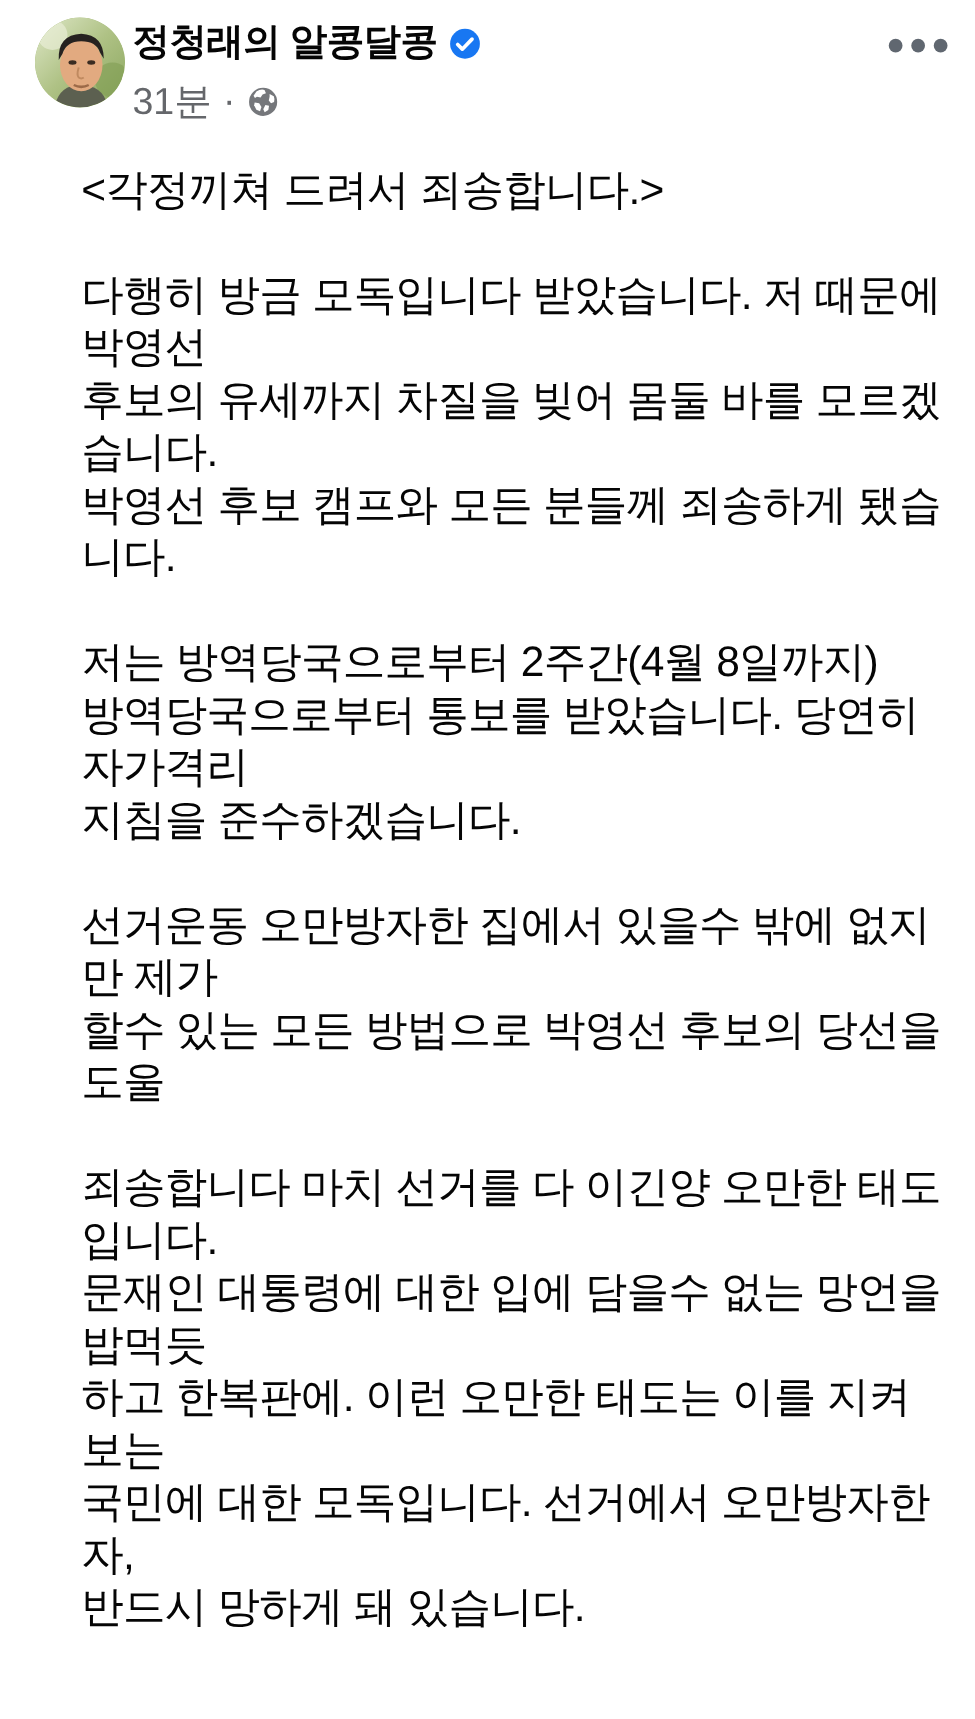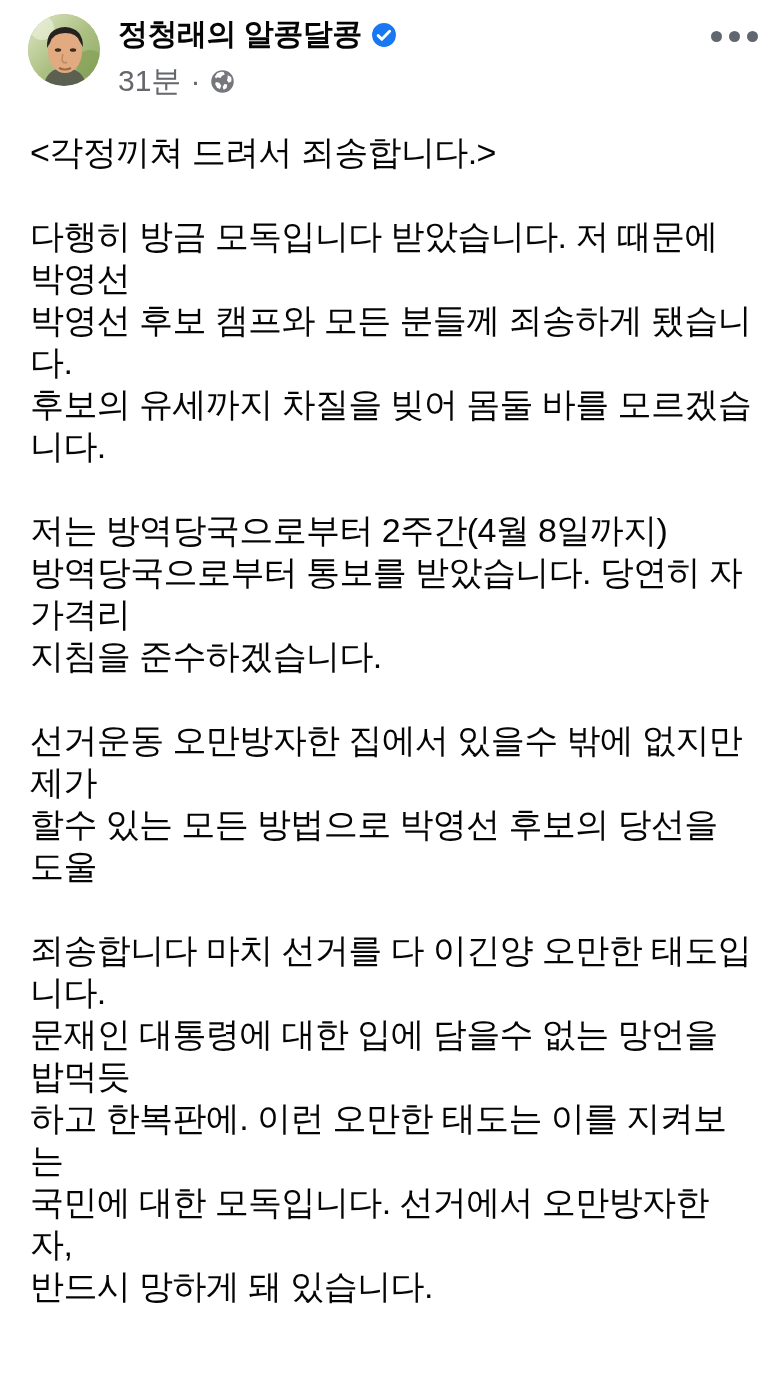--- a/index.html
+++ b/index.html
@@ -21,21 +21,21 @@
   .avatar {
     width: 72px;
     height: 72px;
     border-radius: 50%;
     overflow: hidden;
     flex: 0 0 auto;
     cursor: pointer;
     background: #a9bd7d;
   }
   .avatar svg { display: block; width: 72px; height: 72px; }
-  .header-text { margin-left: 18px; flex: 1 1 auto; padding-top: 3px; }
+  .header-text { margin-left: 6px; flex: 1 1 auto; padding-top: 3px; }
   .name-row { display: flex; align-items: center; gap: 9px; }
   .page-name {
     font-size: 30px;
     font-weight: 700;
     color: #050505;
     letter-spacing: -0.5px;
     cursor: pointer;
     line-height: 1.15;
   }
   .verified { display: inline-flex; margin-top: 2px; }
@@ -67,21 +67,21 @@
 
   
   .post-body {
     padding: 29px 24px 0 30px;
     color: #050505;
     font-size: 34px;
     line-height: 42px;
     letter-spacing: -0.6px;
   }
   .post-paragraph { margin: 0 0 42px 0; }
-  .post-line { white-space: pre-wrap; }
+  .post-line { white-space: pre-wrap; margin-left: 35px; }
 </style>
 </head>
 <body>
 
 <div class="screen">
 
   <header class="post-header">
 
     <div class="avatar">
       <svg viewBox="0 0 72 72">
@@ -142,22 +142,22 @@
     </button>
 
   </header>
 
   <main class="post-body">
       <div class="post-paragraph">
         <div class="post-line">&lt;각정끼쳐 드려서 죄송합니다.&gt;</div>
       </div>
       <div class="post-paragraph">
         <div class="post-line">다행히 방금 모독입니다 받았습니다. 저 때문에 박영선</div>
+        <div class="post-line">후보의 유세까지 차질을 빚어 몸둘 바를 모르겠습니다.</div>
         <div class="post-line">박영선 후보 캠프와 모든 분들께 죄송하게 됐습니다.</div>
-        <div class="post-line">후보의 유세까지 차질을 빚어 몸둘 바를 모르겠습니다.</div>
       </div>
       <div class="post-paragraph">
         <div class="post-line">저는 방역당국으로부터 2주간(4월 8일까지)</div>
         <div class="post-line">방역당국으로부터 통보를 받았습니다. 당연히 자가격리</div>
         <div class="post-line">지침을 준수하겠습니다.</div>
       </div>
       <div class="post-paragraph">
         <div class="post-line">선거운동 오만방자한 집에서 있을수 밖에 없지만 제가</div>
         <div class="post-line">할수 있는 모든 방법으로 박영선 후보의 당선을 도울</div>
       </div>

